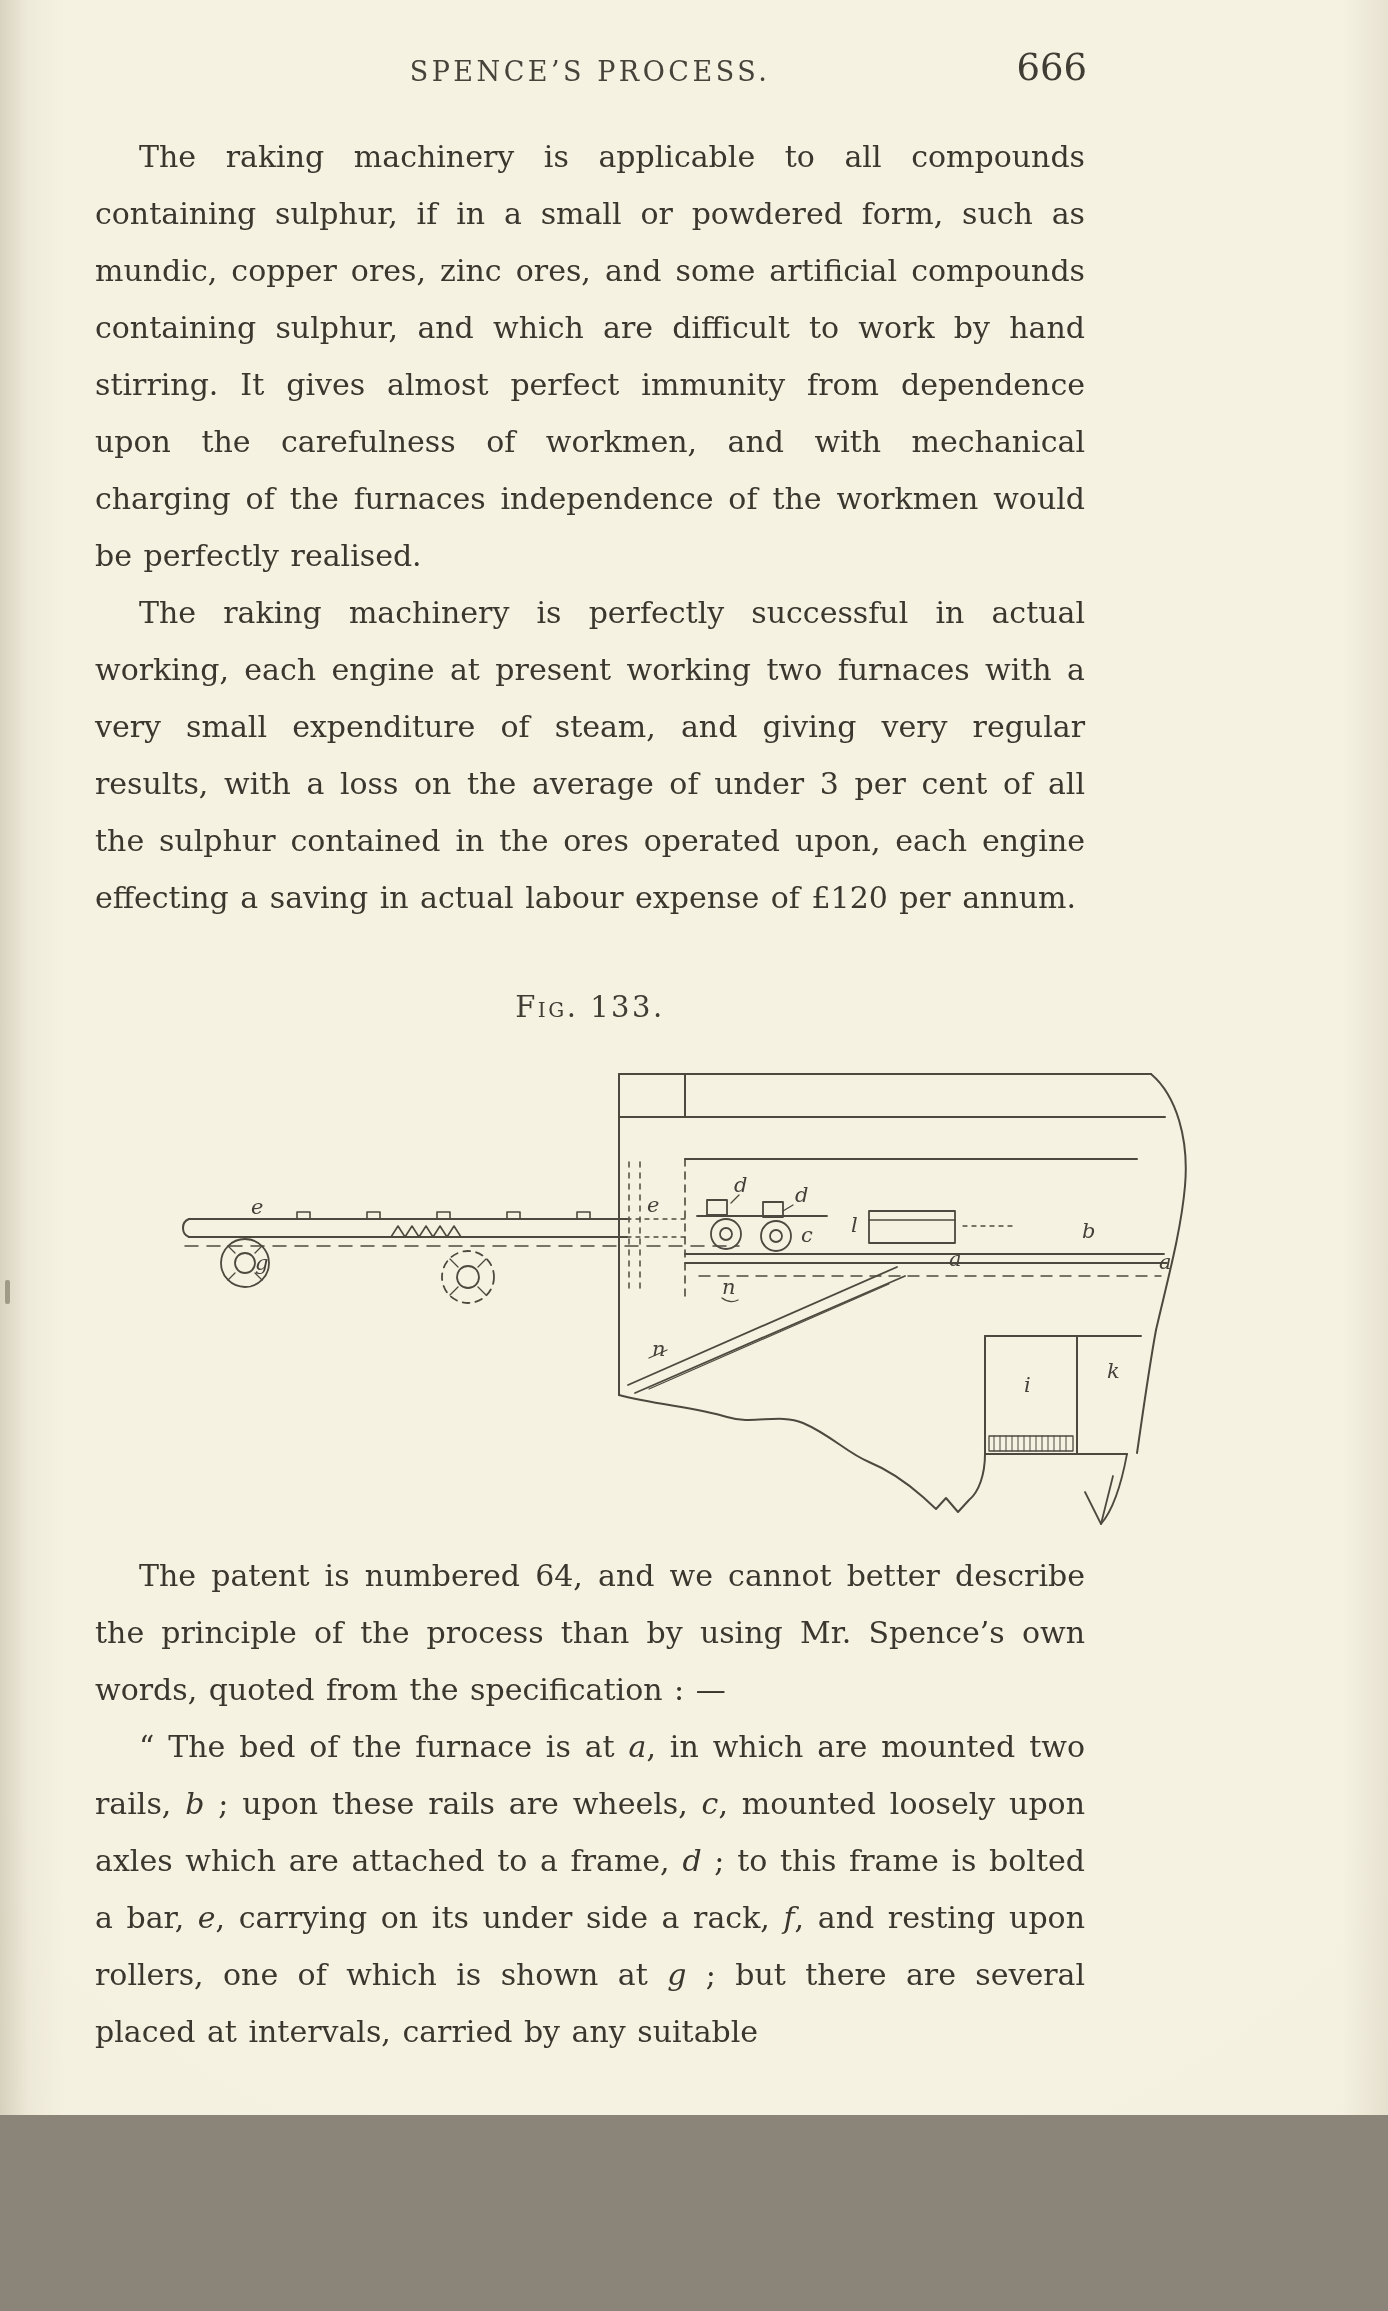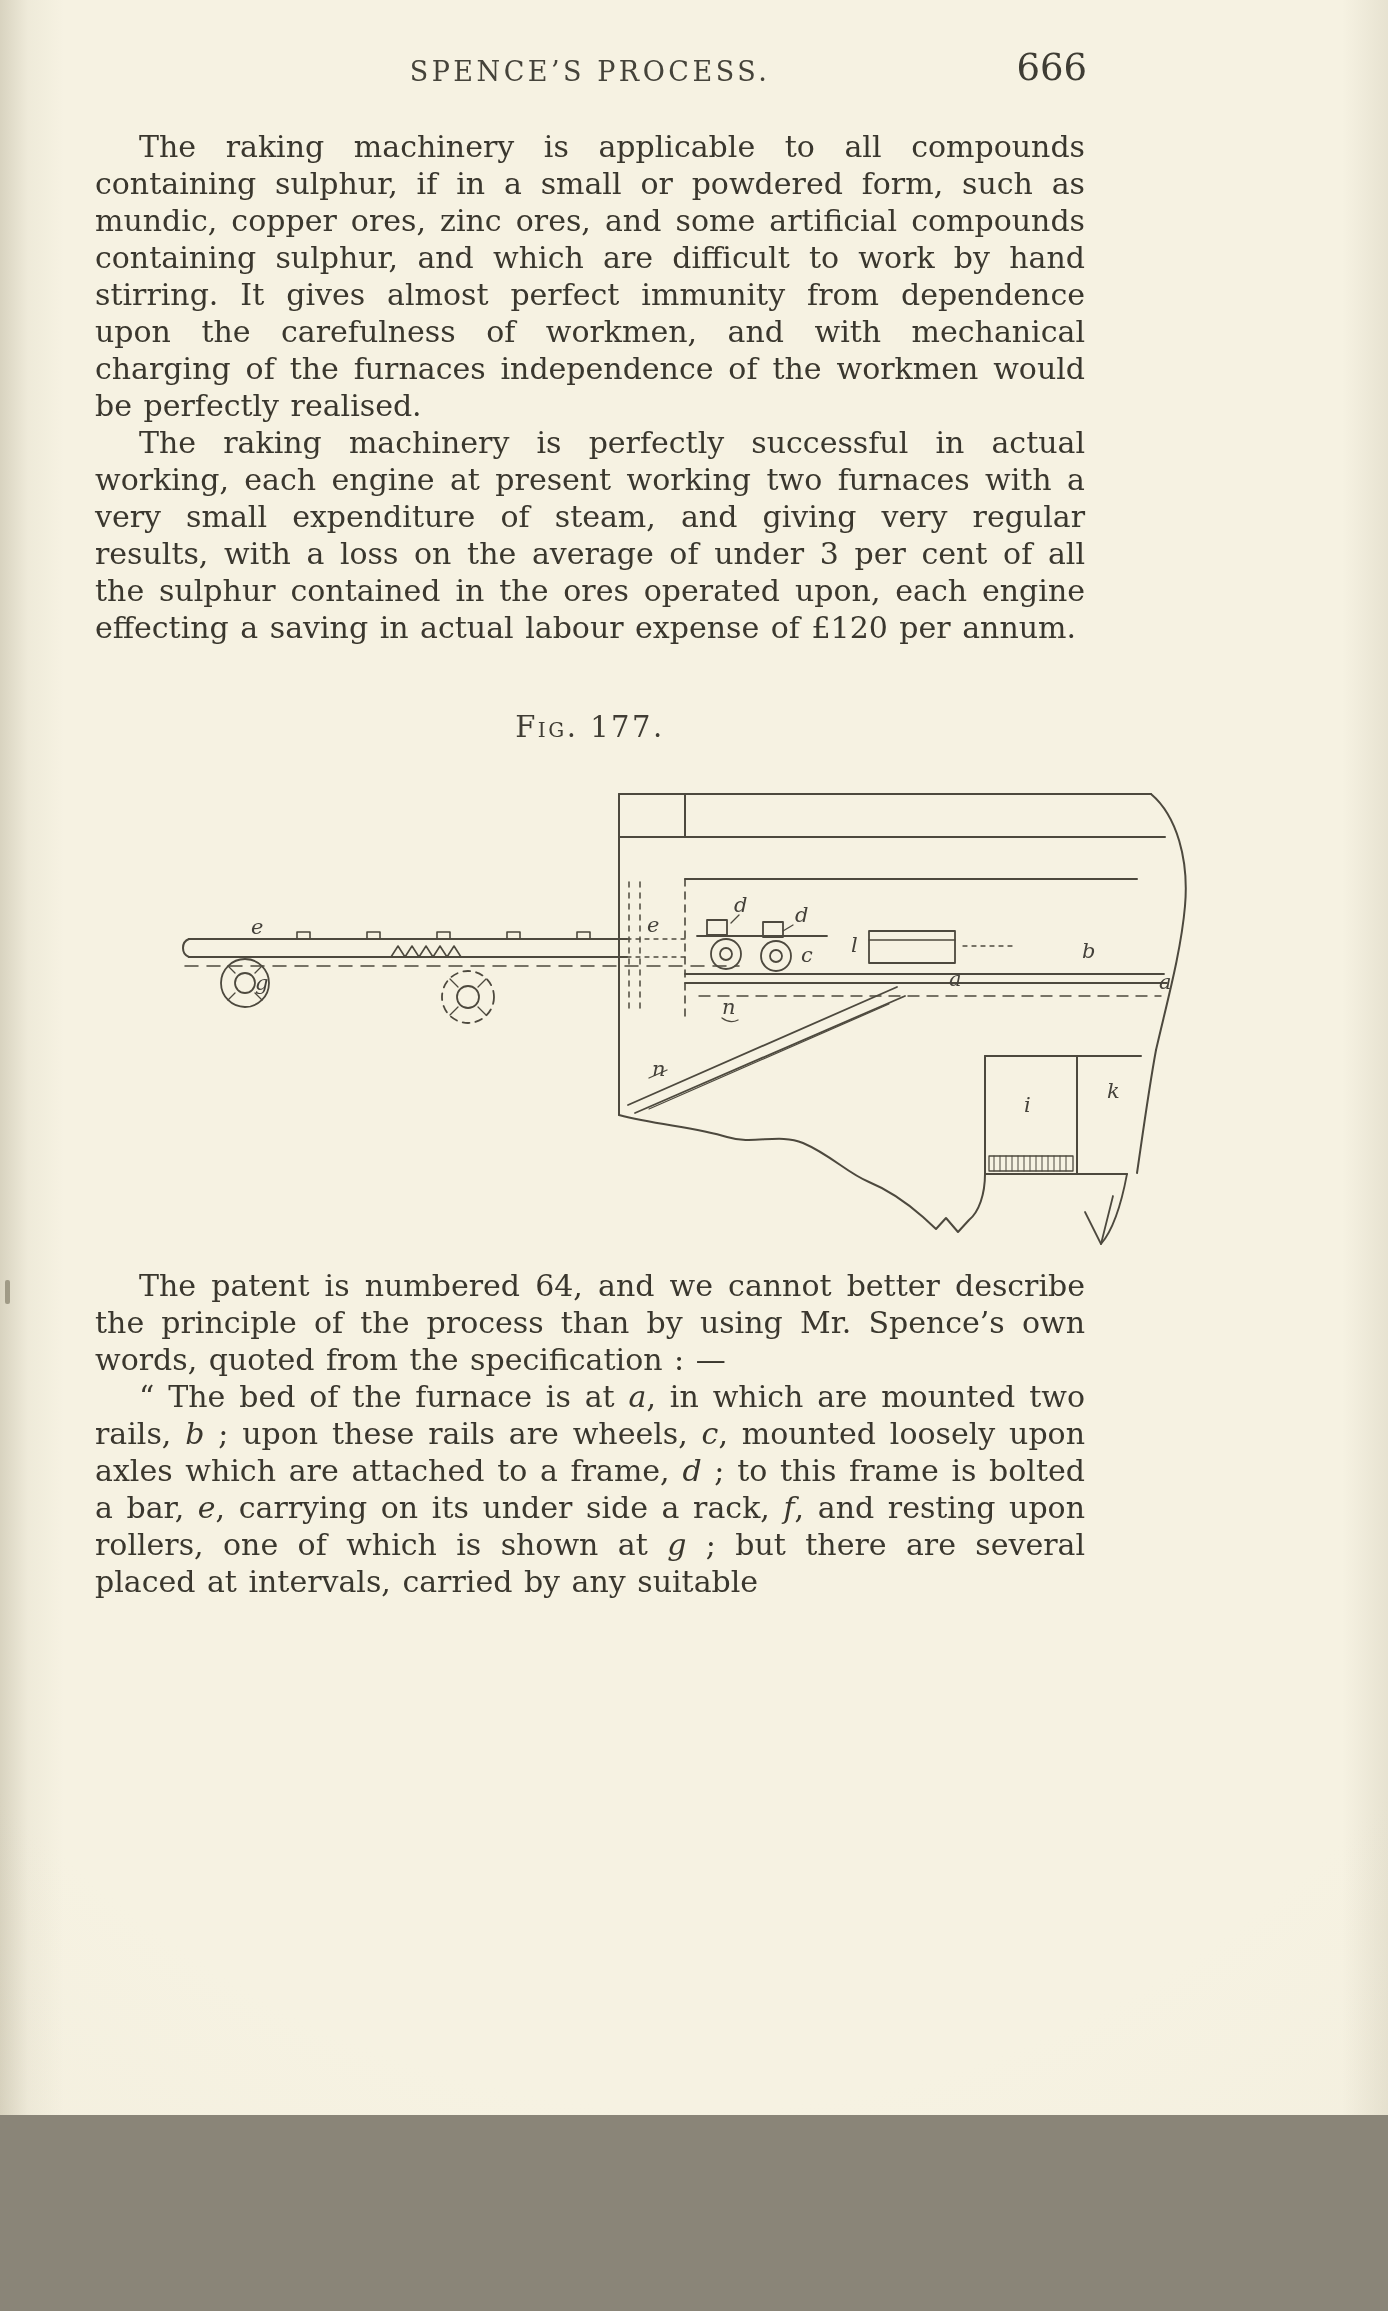--- a/index.html
+++ b/index.html
@@ -16,21 +16,21 @@
   }
   .column{position:absolute;left:95px;top:0;width:990px;}
   .page-header{position:relative;height:104px;}
   .running-title{
     position:absolute;left:50%;transform:translateX(-50%);top:56px;
     font-size:27px;letter-spacing:3.5px;color:#45433a;white-space:nowrap;
   }
   .page-number{position:absolute;right:-2px;top:46px;font-size:37px;color:#3f3d34;}
   .body-text{margin-top:24px;}
   .para{
-    margin:0;font-size:30px;line-height:37px;text-align:justify;
+    margin:0;font-size:30px;line-height:57px;text-align:justify;
     text-indent:44px;color:#3a372e;word-spacing:2px;
   }
   .fig-caption{
     margin-top:64px;text-align:center;font-size:29px;letter-spacing:2.5px;
     font-variant:small-caps;color:#403d34;
   }
   .figure{margin-top:38px;margin-left:84px;width:1020px;height:485px;}
   .lower{}
   .it{font-style:italic;}
   .edge-mark{position:absolute;left:5px;top:1280px;width:5px;height:24px;background:#6e6852;opacity:.55;border-radius:2px;}
@@ -45,21 +45,21 @@
 
     <div class="page-header">
       <span class="running-title">SPENCE’S PROCESS.</span>
       <span class="page-number">666</span>
     </div>
 
     <div class="body-text">
       <p class="para"><span>The raking machinery is applicable to all compounds containing sulphur, if in a small or powdered form, such as mundic, copper ores, zinc ores, and some artificial compounds containing sulphur, and which are difficult to work by hand stirring.  It gives almost perfect immunity from dependence upon the carefulness of workmen, and with mechanical charging of the furnaces independence of the workmen would be perfectly realised.</span></p>
       <p class="para"><span>The raking machinery is perfectly successful in actual working, each engine at present working two furnaces with a very small expenditure of steam, and giving very regular results, with a loss on the average of under 3 per cent of all the sulphur contained in the ores operated upon, each engine effecting a saving in actual labour expense of £120 per annum.</span></p>
 
-      <div class="fig-caption">Fig. 177.</div>
+      <div class="fig-caption">Fig. 133.</div>
 
       <div class="figure">
         <svg viewBox="0 0 1020 485" width="1020" height="485" fill="none" stroke-linecap="round" stroke-linejoin="round" xmlns="http://www.w3.org/2000/svg">
 
           <g stroke="#4d493e" stroke-width="2">
             <path d="M440 12 H972"></path>
             <path d="M440 55 H986"></path>
             <path d="M506 12 V55"></path>
             <path d="M440 12 V333"></path>
             <path d="M972 12 C998 34 1010 78 1006 124 C1002 170 988 220 977 268"></path>

